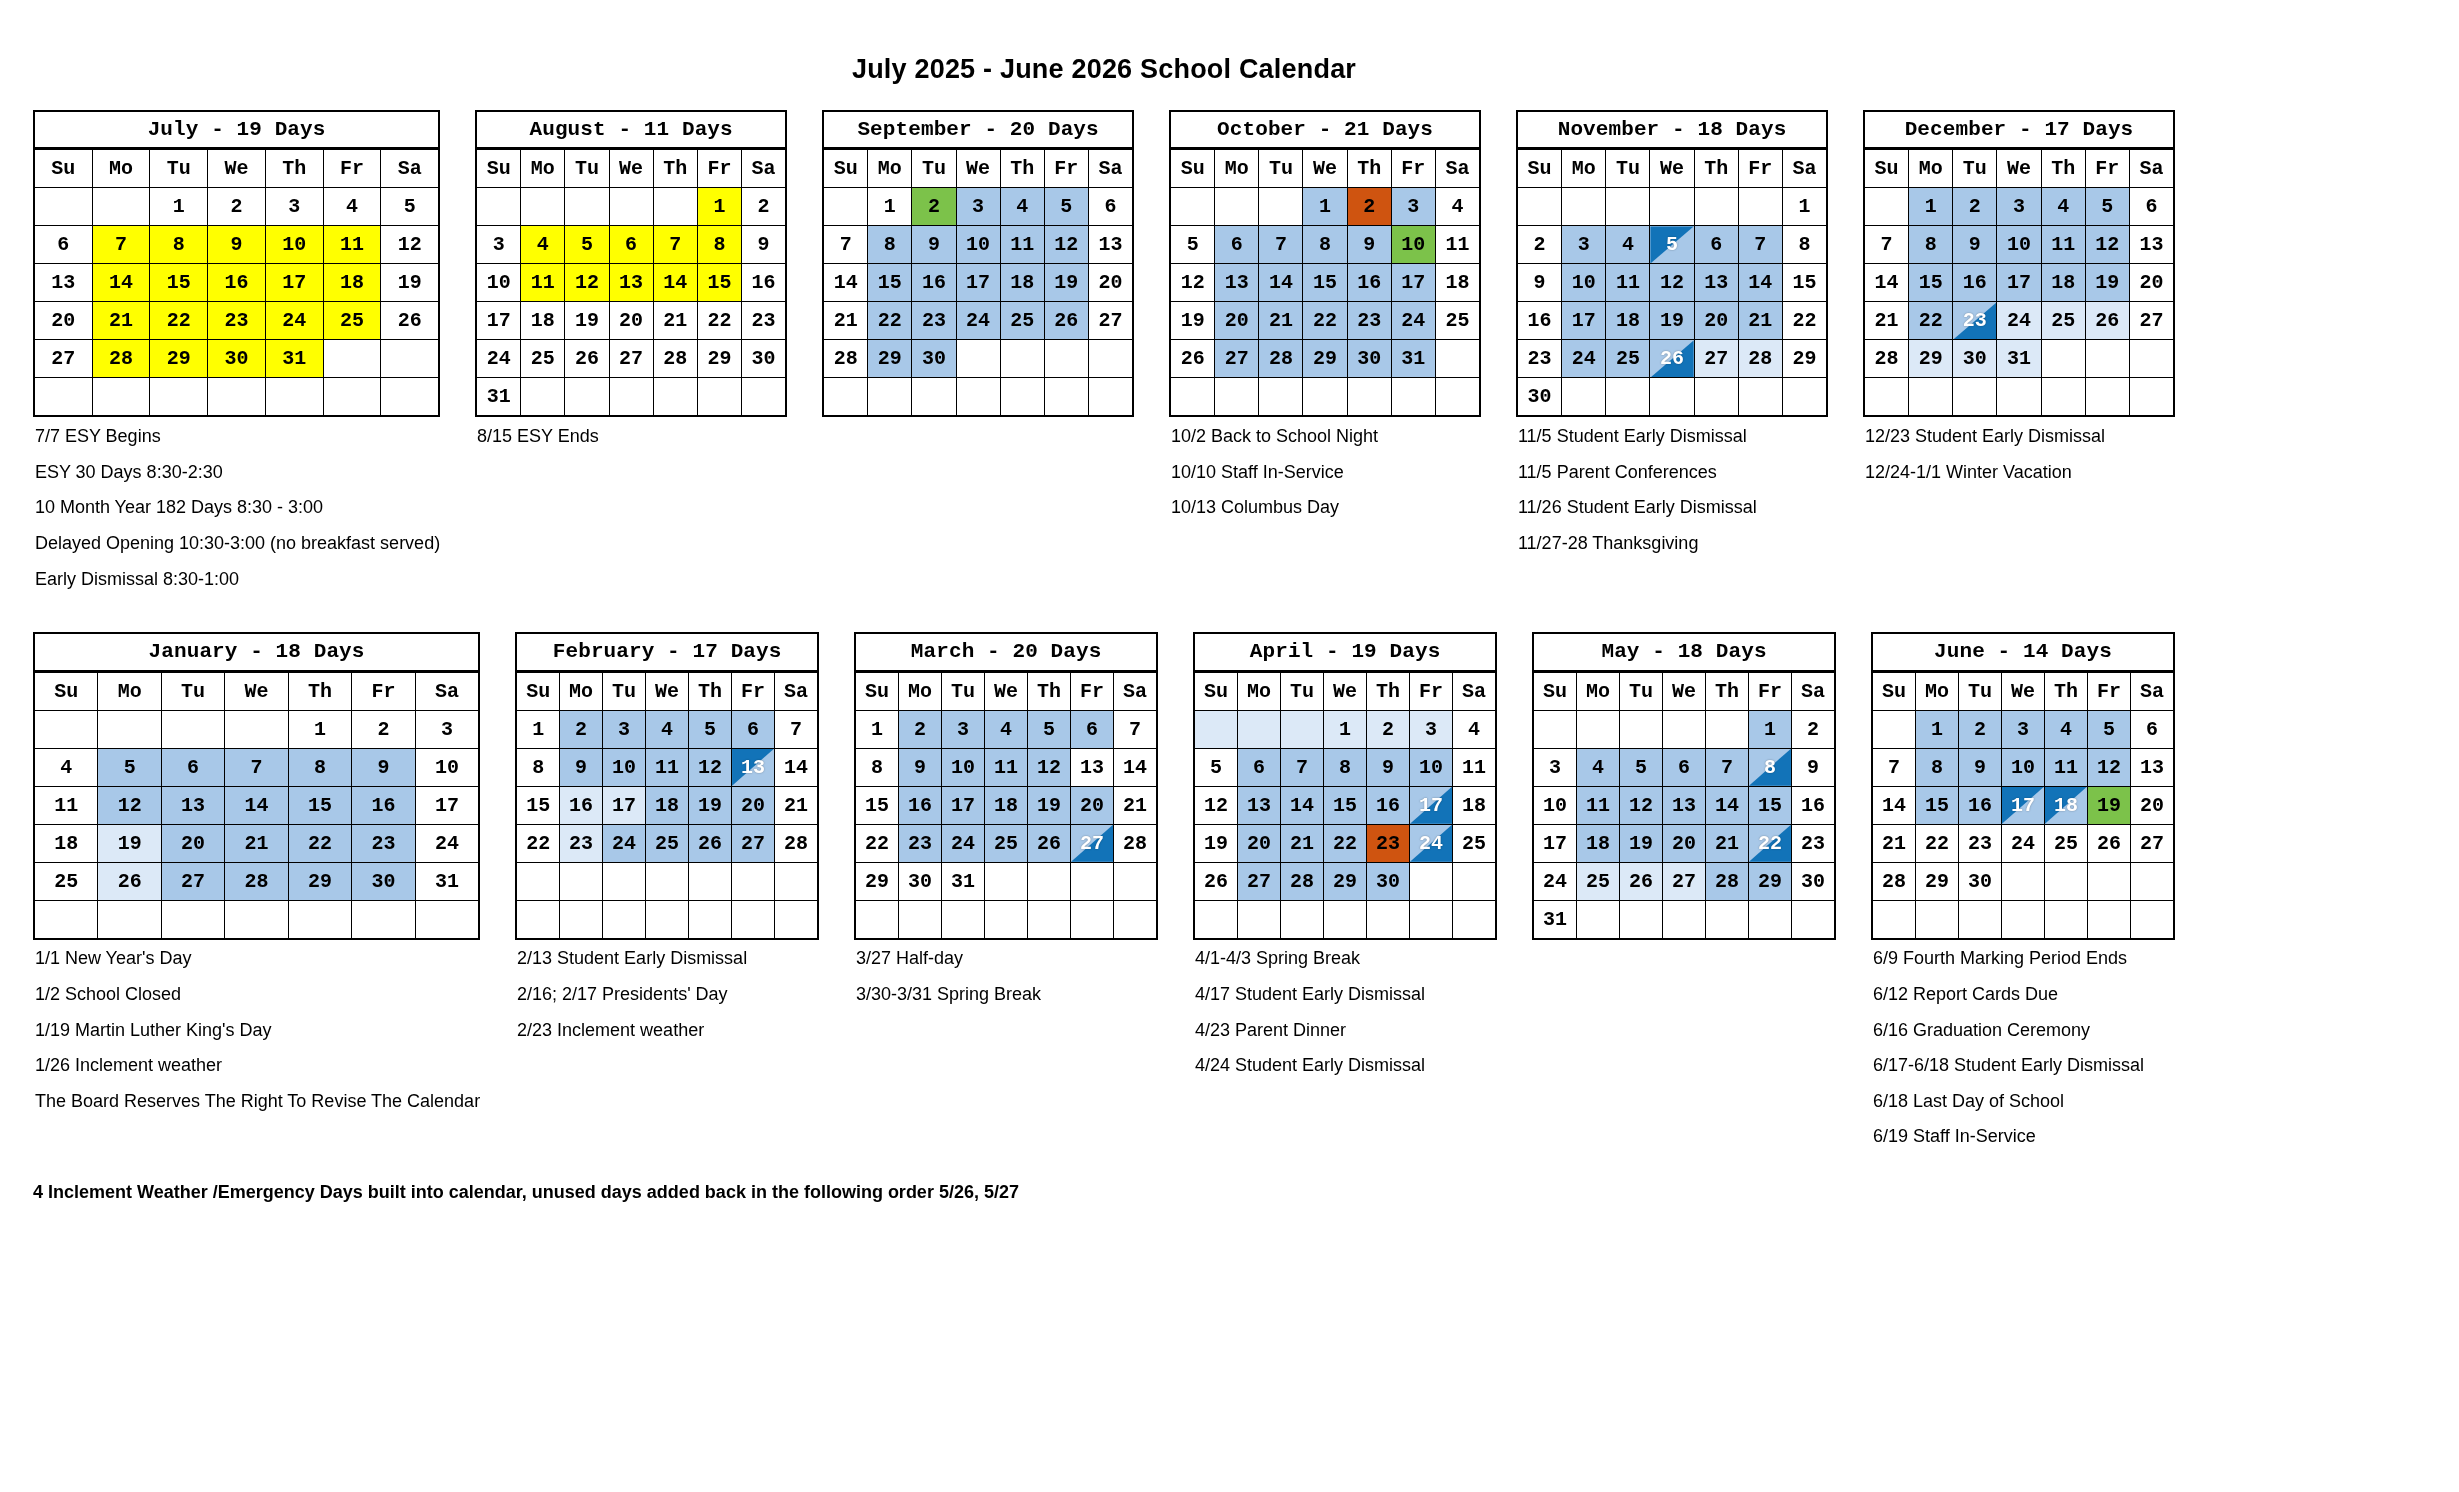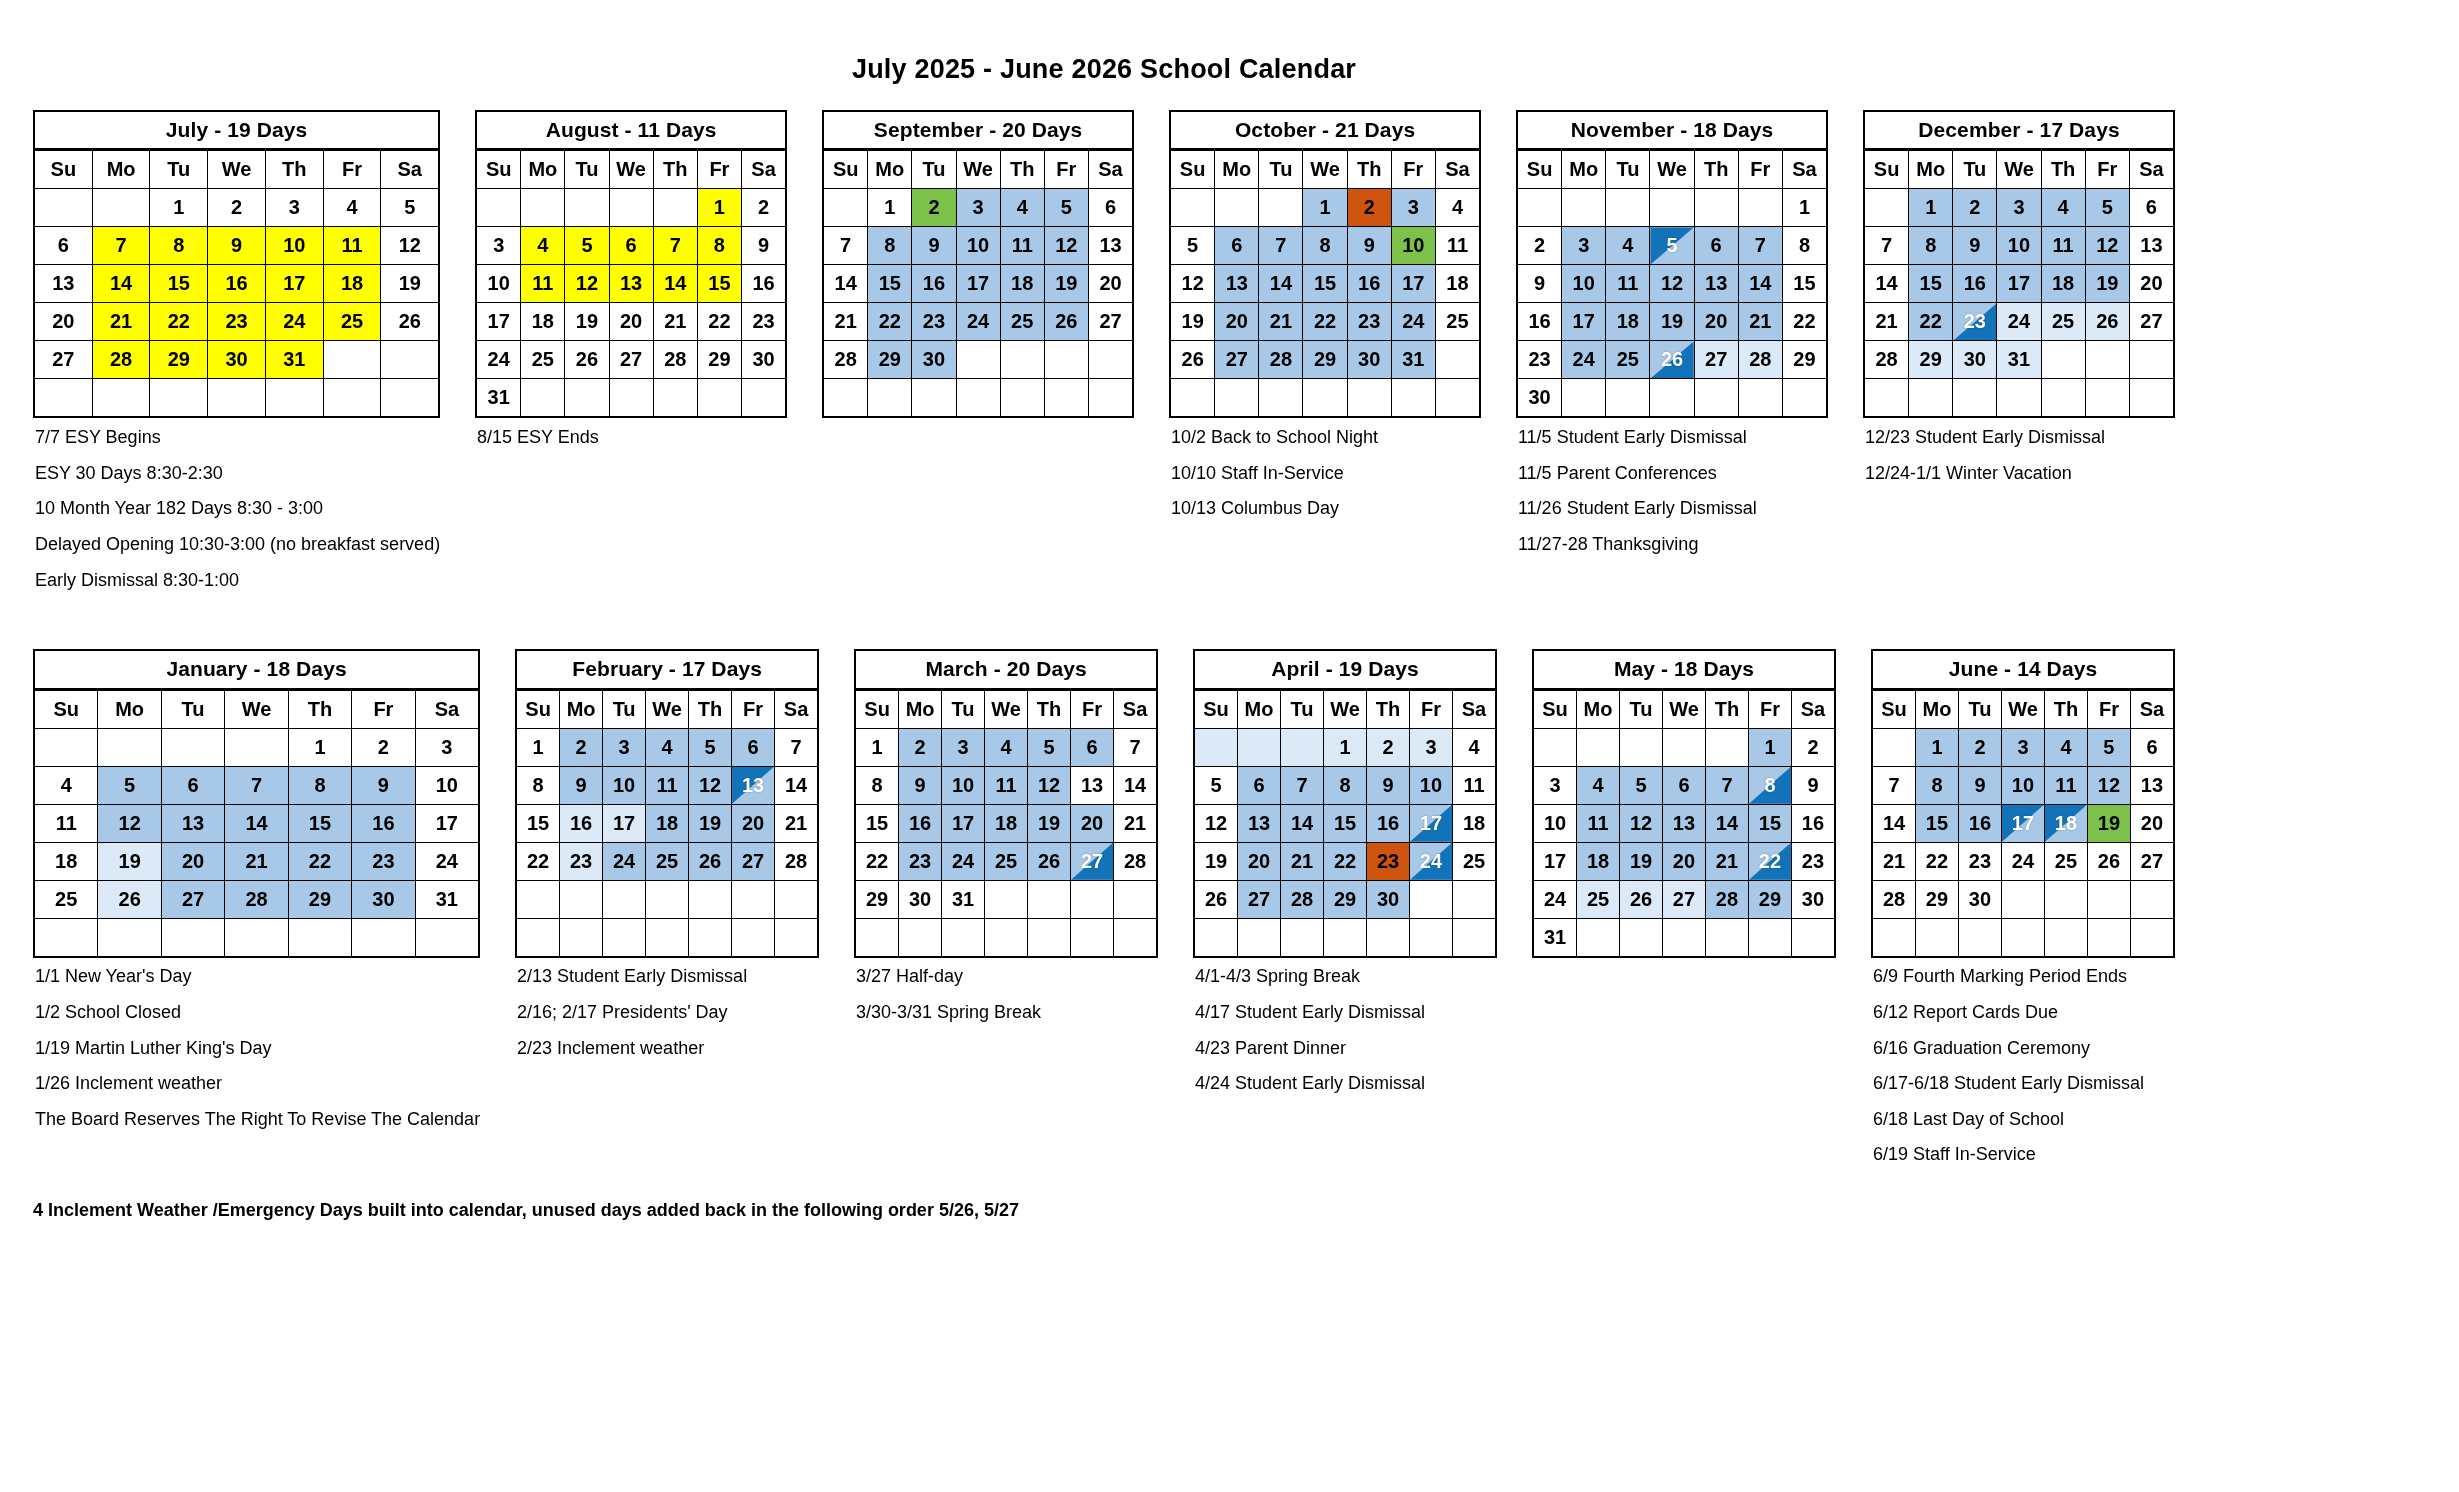--- a/index.html
+++ b/index.html
@@ -38,33 +38,34 @@
     grid-template-columns: repeat(6, 1fr);
     column-gap: 35px;
     padding: 0 33px;
     box-sizing: border-box;
   }
 
   .row-block {
     margin-top: 25px;
   }
   .row-block.second {
-    margin-top: 44px;
+    margin-top: 28px;
   }
 
   .month-col {
     display: flex;
     flex-direction: column;
   }
 
   table.month {
     border-collapse: collapse;
     table-layout: fixed;
     width: 100%;
     background: #737373;
+    font-family: Liberation Mono, monospace;
   }
 
   table.month caption {
     caption-side: top;
     border: 2.4px solid #000;
     border-bottom: 1.4px solid #000;
     font-size: 21px;
     font-weight: bold;
     padding: 5.8px 0 6.7px 0;
     text-align: center;

